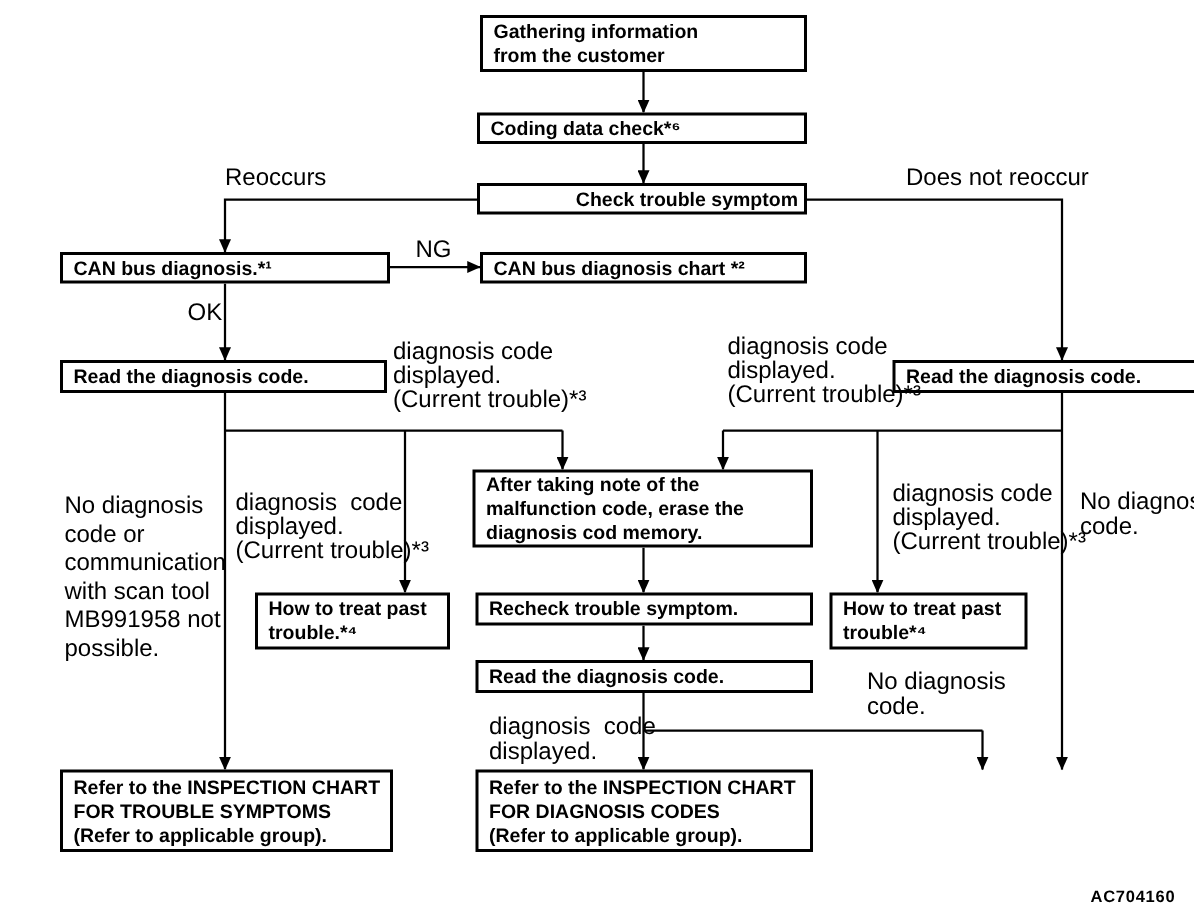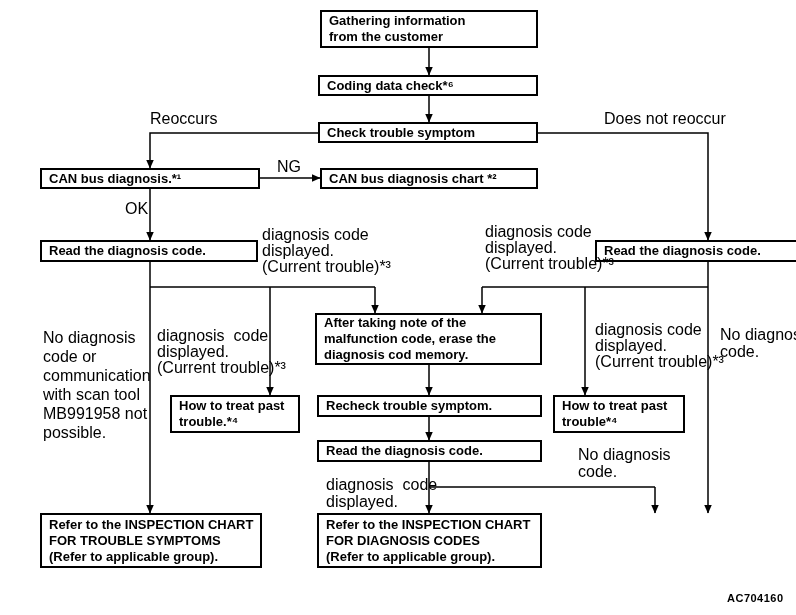--- a/index.html
+++ b/index.html
@@ -78,21 +78,21 @@
       <polyline points="399,417 399,440" marker-end="url(#arr)"></polyline>
       <polyline points="399,462 399,513" marker-end="url(#arr)"></polyline>
       <polyline points="399,487 625,487"></polyline>
       <polyline points="625,487 625,513" marker-end="url(#arr)"></polyline>
     </g>
   </svg>
 
   <div class="box" style="left:290px; top:10px;  width:218px; height:38px;">Gathering information
 from the customer</div>
   <div class="box" style="left:288px; top:75px;  width:220px; height:21px;">Coding data check*⁶</div>
-  <div class="box" style="left:288px; top:122px; width:220px; height:21px;">Check trouble symptom</div>
+  <div class="box" style="left:288px; top:122px; width:220px; height:21px;text-align:right;">Check trouble symptom</div>
   <div class="box" style="left:290px; top:168px; width:218px; height:21px;">CAN bus diagnosis chart *²</div>
   <div class="box" style="left:10px;  top:168px; width:220px; height:21px;">CAN bus diagnosis.*¹</div>
   <div class="box" style="left:10px;  top:240px; width:218px; height:22px;">Read the diagnosis code.</div>
   <div class="box" style="left:565px; top:240px; width:220px; height:22px;">Read the diagnosis code.</div>
   <div class="box" style="left:285px; top:313px; width:227px; height:52px;">After taking note of the
 malfunction code, erase the
 diagnosis cod memory.</div>
   <div class="box" style="left:287px; top:395px; width:225px; height:22px;">Recheck trouble symptom.</div>
   <div class="box" style="left:287px; top:440px; width:225px; height:22px;">Read the diagnosis code.</div>
   <div class="box" style="left:140px; top:395px; width:130px; height:38px;">How to treat past

